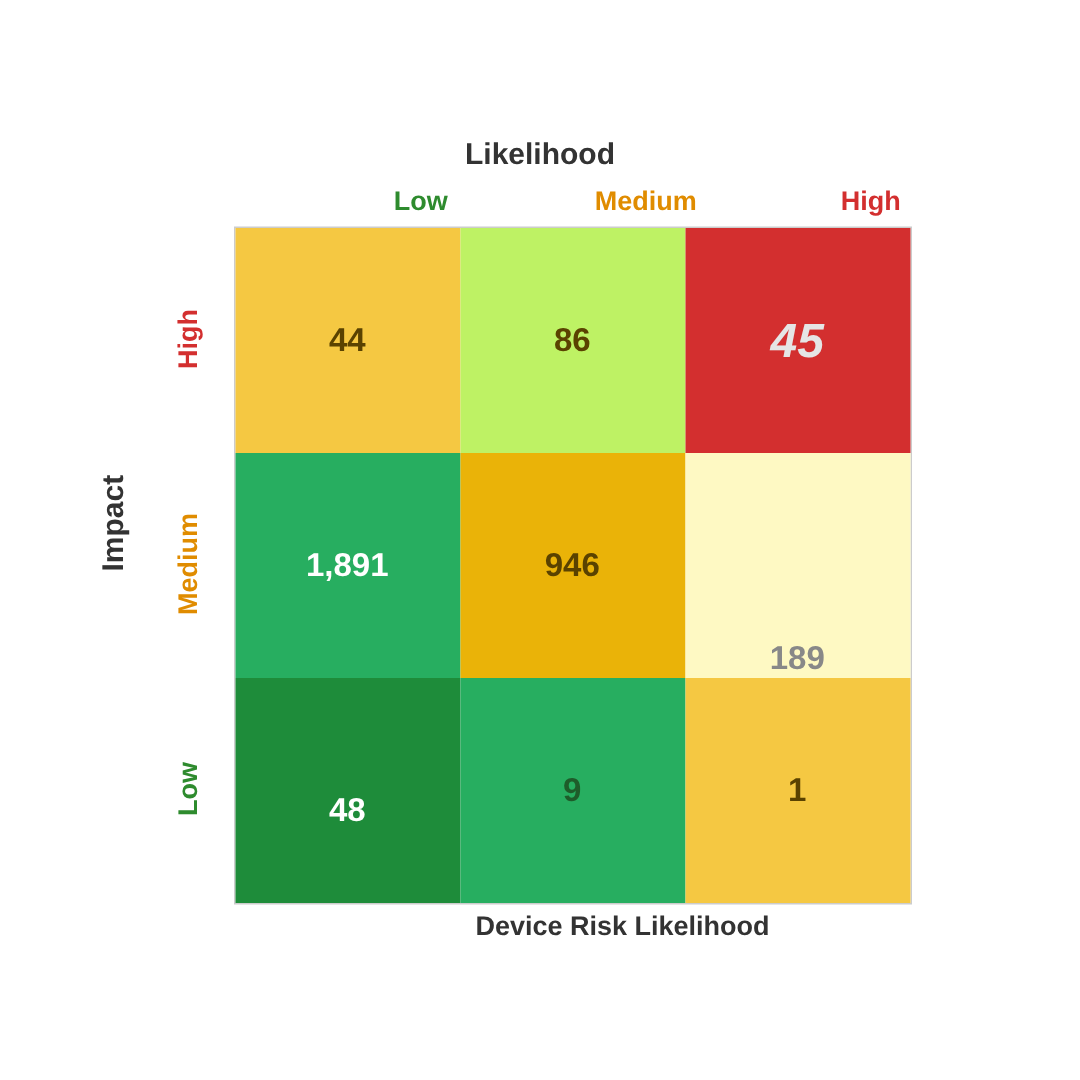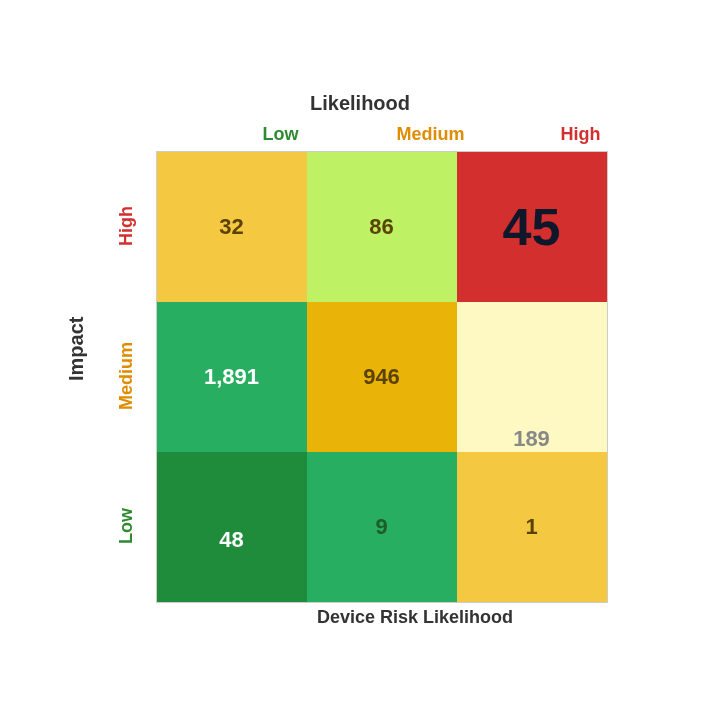--- a/index.html
+++ b/index.html
@@ -117,27 +117,27 @@
       <div class="row-labels-and-grid">
 
         <div class="row-labels">
         <div class="row-label" style="color: rgb(211, 47, 47);">High</div>
             <div class="row-label" style="color: rgb(224, 140, 0);">Medium</div>
             <div class="row-label" style="color: rgb(46, 139, 46);">Low</div>
           </div>
 
         <div class="grid" id="matrix-grid">
         <div class="cell" style="background-color: rgb(245, 200, 66);">
-              <span class="cell-value" style="color: rgb(90, 66, 0); font-size: 22px;">32</span>
+              <span class="cell-value" style="color: rgb(90, 66, 0); font-size: 22px;">44</span>
             </div>
             <div class="cell" style="background-color: #bef264;">
               <span class="cell-value" style="color: rgb(90, 66, 0); font-size: 22px;">86</span>
             </div>
             <div class="cell" style="background-color: rgb(211, 47, 47);">
-              <span class="cell-value" style="color: #0f172a; font-size: 52px;">45</span>
+              <span class="cell-value" style="color: #e5e5e5; font-size: 32px; font-style: italic;">45</span>
             </div>
             <div class="cell" style="background-color: rgb(39, 174, 96);">
               <span class="cell-value" style="color: rgb(255, 255, 255); font-size: 22px;">1,891</span>
             </div>
             <div class="cell" style="background-color: #eab308;">
               <span class="cell-value" style="color: rgb(90, 66, 0); font-size: 22px;">946</span>
             </div>
             <div class="cell" style="background-color: #fef9c3; align-items: flex-end;">
               <span class="cell-value" style="color: rgb(136, 136, 136); font-size: 22px;">189</span>
             </div>

